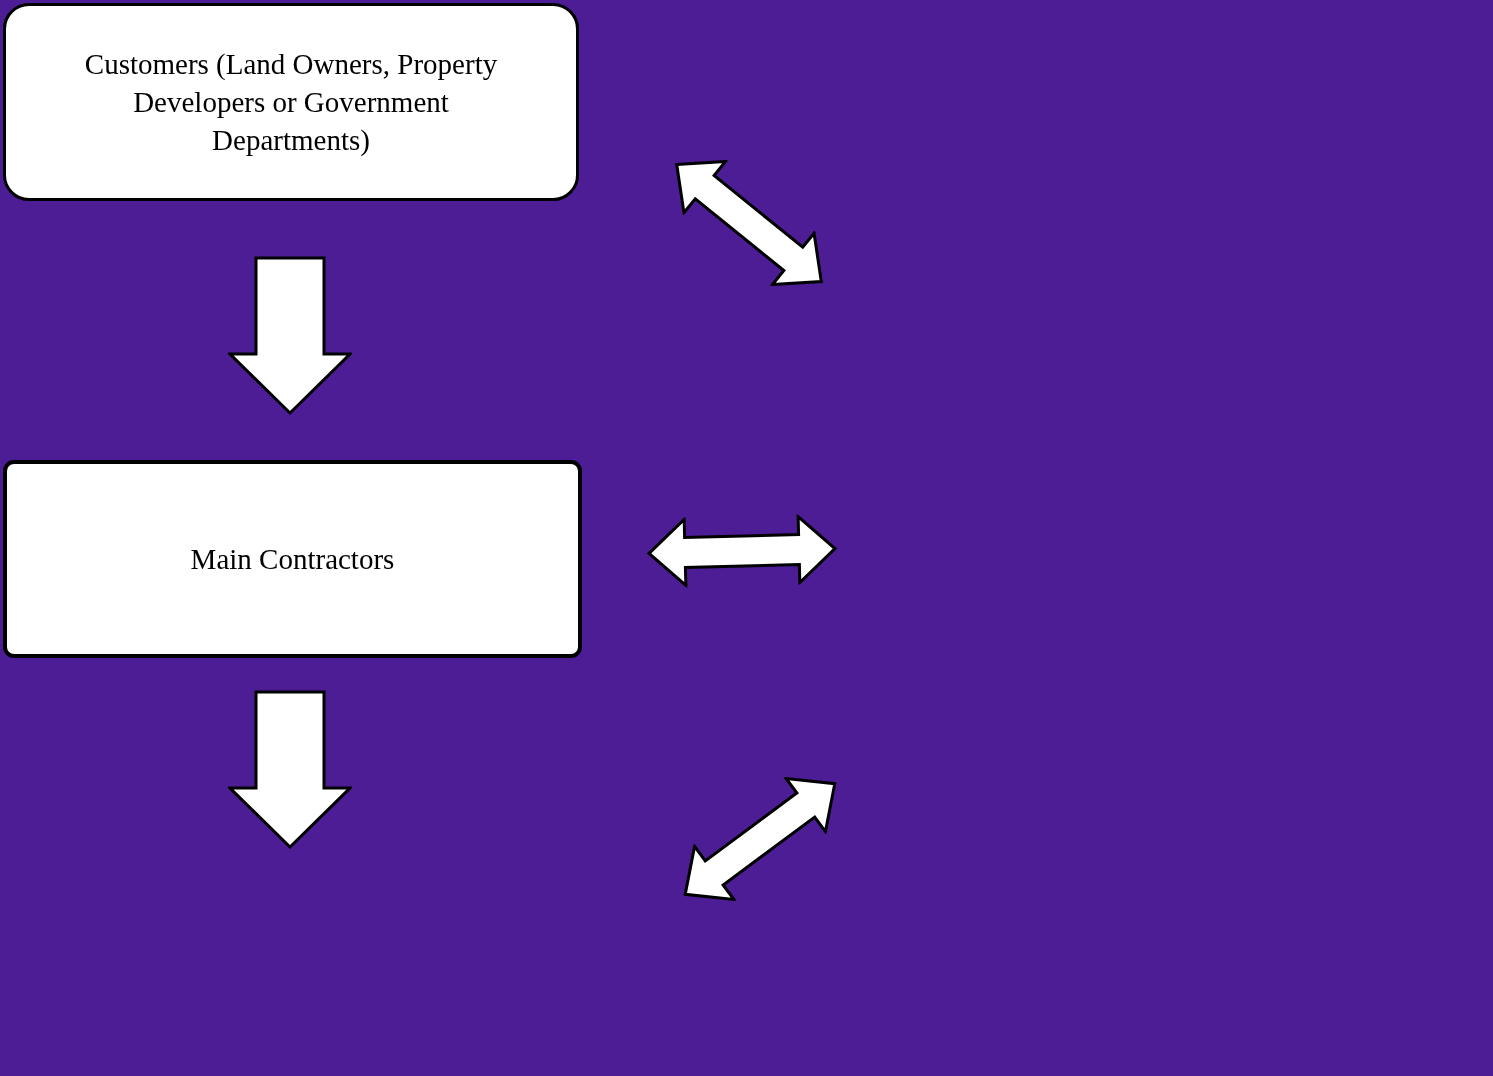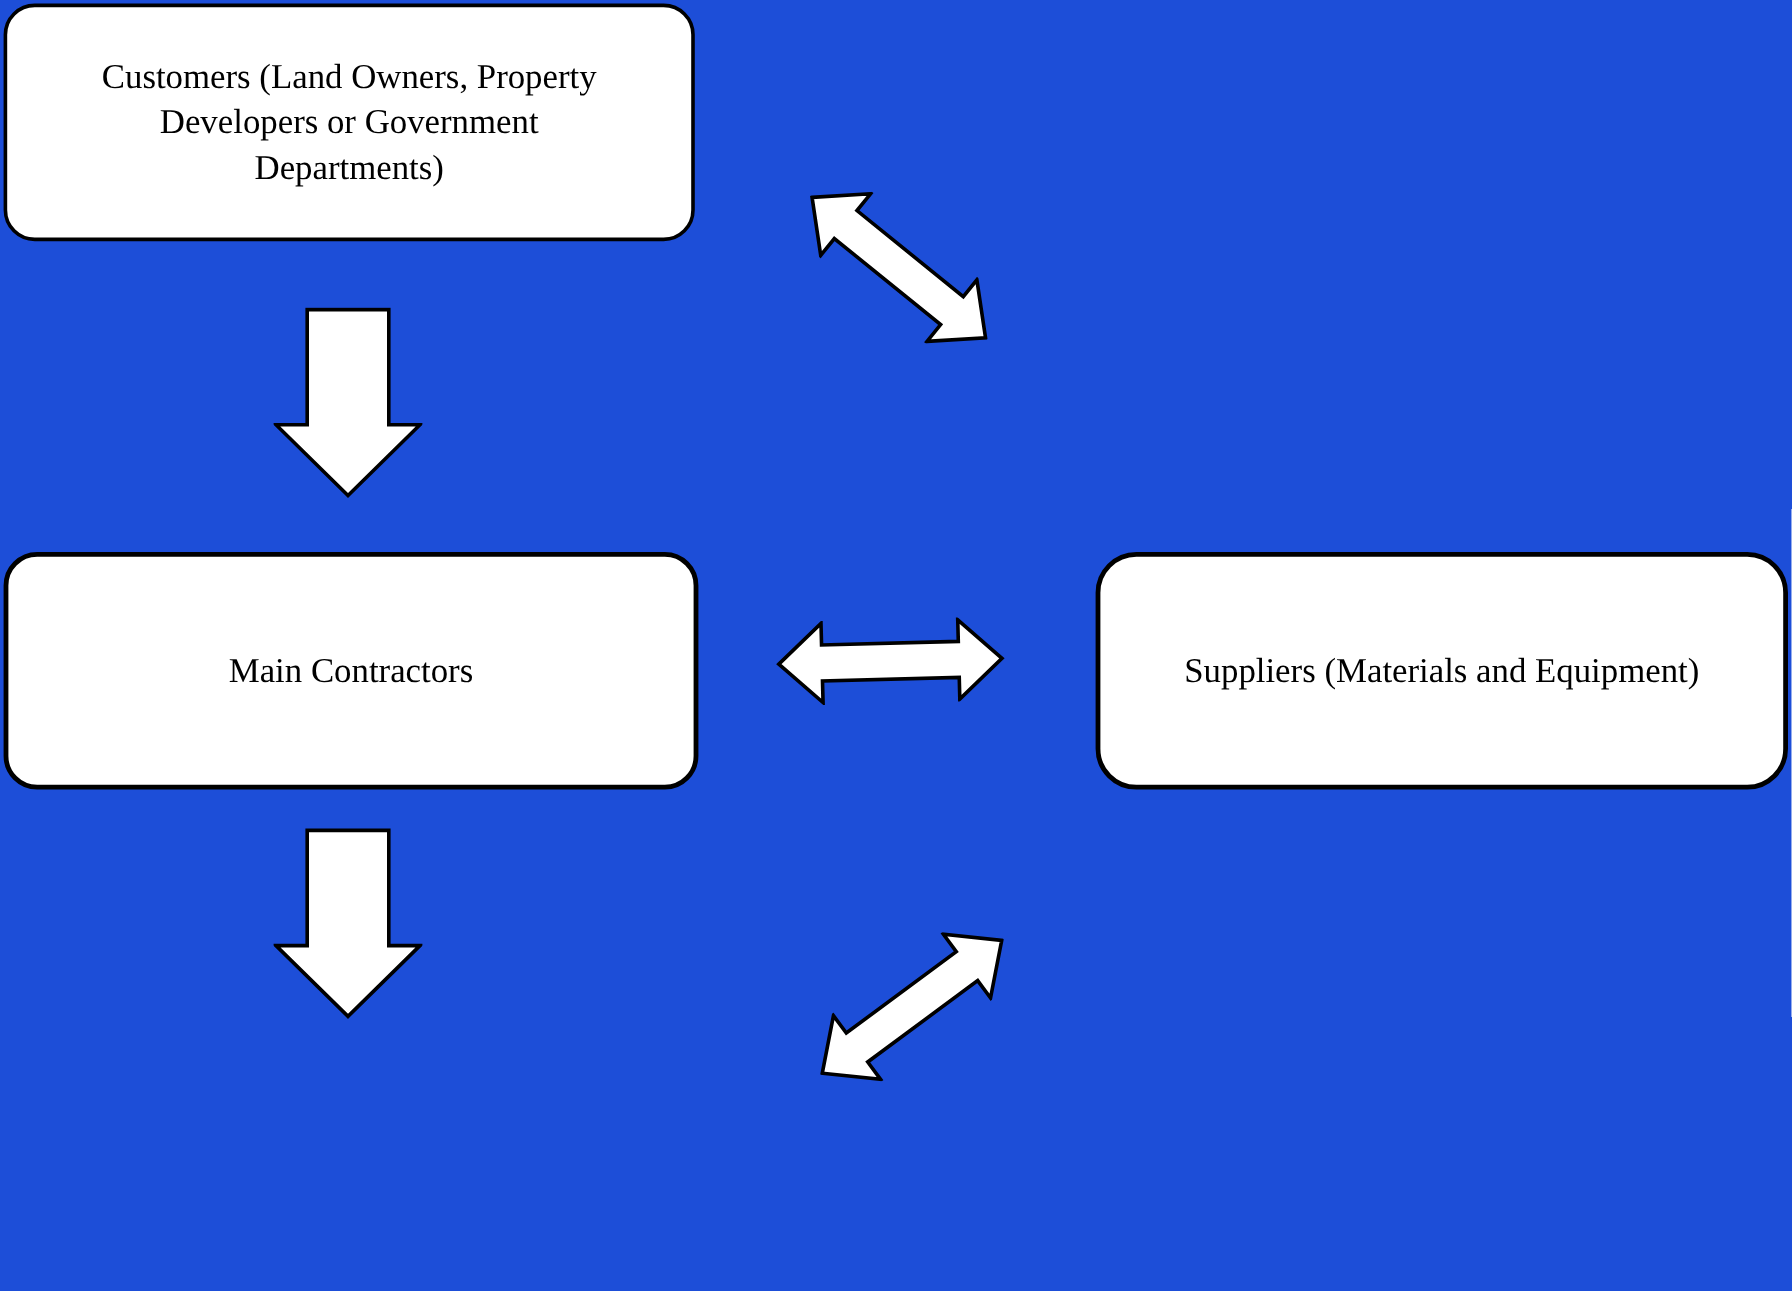--- a/index.html
+++ b/index.html
@@ -4,31 +4,31 @@
 <style>
   html, body {
     margin: 0;
     padding: 0;
     background: #ffffff;
   }
   #canvas {
     position: relative;
     width: 1493px;
     height: 1076px;
-    background: #1d4ed8;
+    background: #4c1d95;
     font-family: "Liberation Serif", "DejaVu Serif", serif;
     color: #000000;
     overflow: hidden;
   }
   .node {
     position: absolute;
     box-sizing: border-box;
     background: #ffffff;
     border: 4px solid #000000;
-    border-radius: 28px;
+    border-radius: 11px;
     display: flex;
     align-items: center;
     justify-content: center;
     text-align: center;
     font-size: 29px;
     line-height: 1.32;
   }
   #node-customers {
     left: 3px; top: 3px; width: 576px; height: 198px;
     border-width: 3px;
@@ -59,23 +59,20 @@
 <div id="canvas">
 
   <div class="node" id="node-customers">
     <span class="label">Customers (Land Owners, Property Developers or Government Departments)</span>
   </div>
 
   <div class="node" id="node-main">
     <span class="label">Main Contractors</span>
   </div>
 
-  <div class="node" id="node-suppliers">
-    <span class="label">Suppliers (Materials and Equipment)</span>
-  </div>
 
 
   <svg class="arrow" id="arrow-down-1" viewBox="0 0 124 160">
     <polygon points="28,2 96,2 96,98 122,98 62,157 2,98 28,98"></polygon>
   </svg>
 
   <svg class="arrow" id="arrow-down-2" viewBox="0 0 124 160">
     <polygon points="28,2 96,2 96,98 122,98 62,157 2,98 28,98"></polygon>
   </svg>
 

